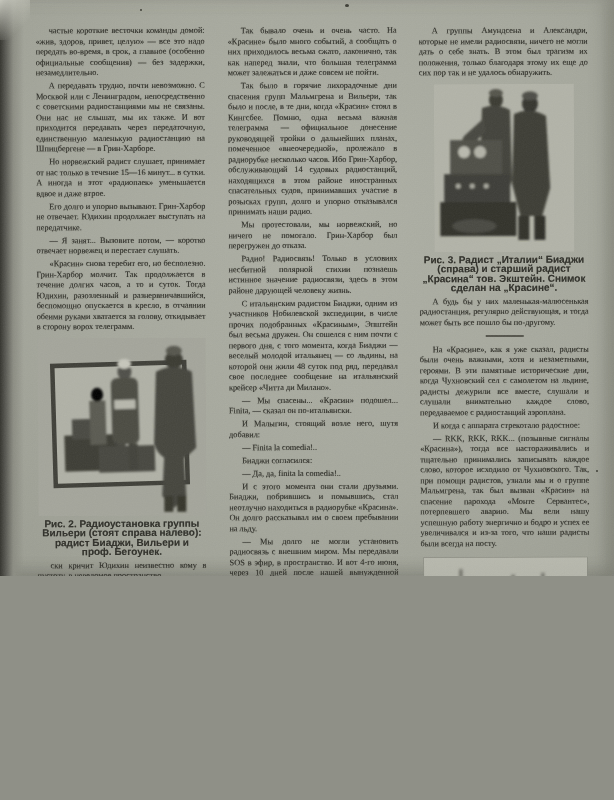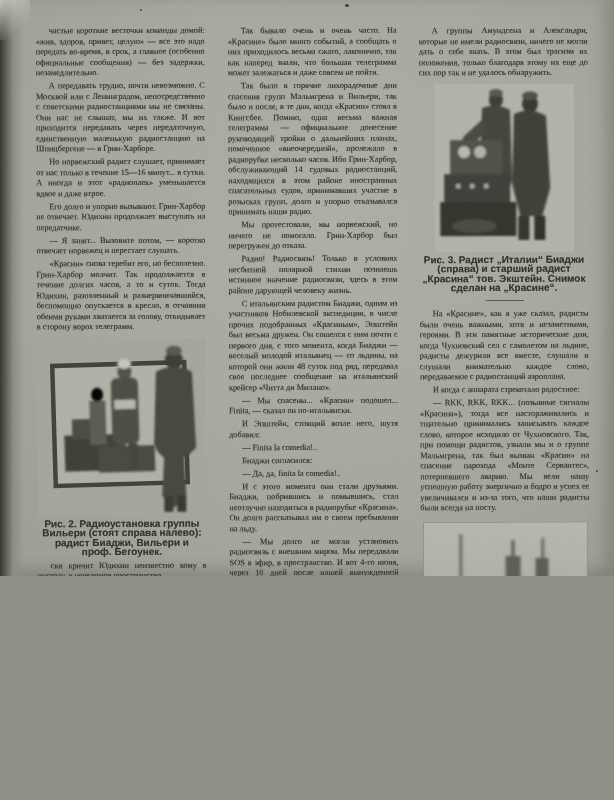--- a/index.html
+++ b/index.html
@@ -83,21 +83,21 @@
     <p>А на утро он выдерживает бой с корреспондентами за часть телеграмм, которые лежат непереданными со вчерашнего, а то и с позавчерашнего дня.</p>
   </div>
 
   <div class="col" id="col-mid">
     <p>Так бывало очень и очень часто. На «Красине» было много событий, а сообщать о них приходилось весьма сжато, лаконично, так как наперед знали, что большая телеграмма может залежаться и даже совсем не пойти.</p>
     <p>Так было в горячие лихорадочные дни спасения групп Мальмгрена и Вильери, так было и после, в те дни, когда «Красин» стоял в Кингсбее. Помню, одна весьма важная телеграмма — официальное донесение руководящей тройки о дальнейших планах, помеченное «внеочередной», пролежало в радиорубке несколько часов. Ибо Грин-Харбор, обслуживающий 14 судовых радиостанций, находящихся в этом районе иностранных спасательных судов, принимавших участие в розысках групп, долго и упорно отказывался принимать наши радио.</p>
     <p>Мы протестовали, мы норвежский, но ничего не помогало. Грин-Харбор был перегружен до отказа.</p>
     <p>Радио! Радиосвязь! Только в условиях несбитной полярной стихии познаешь истинное значение радиосвязи, здесь в этом районе дарующей человеку жизнь.</p>
     <p>С итальянским радистом Биаджи, одним из участников Нобилевской экспедиции, в числе прочих подобранных «Красиным», Эпштейн был весьма дружен. Он сошелся с ним почти с первого дня, с того момента, когда Биаджи — веселый молодой итальянец — со льдины, на которой они жили 48 суток под ряд, передавал свое последнее сообщение на итальянский крейсер «Читта ди Милано».</p>
     <p>— Мы спасены... «Красин» подошел... Finita, — сказал он по-итальянски.</p>
-    <p>И Эпштейн, стоящий возле него, шутя добавил:</p>
+    <p>И Малыгин, стоящий возле него, шутя добавил:</p>
     <p>— Finita la comedia!..</p>
     <p>Биаджи согласился:</p>
     <p>— Да, да, finita la comedia!..</p>
     <p>И с этого момента они стали друзьями. Биаджи, побрившись и помывшись, стал неотлучно находиться в радиорубке «Красина». Он долго рассказывал им о своем пребывании на льду.</p>
     <p>— Мы долго не могли установить радиосвязь с внешним миром. Мы передавали SOS в эфир, в пространство. И вот 4-го июня, через 10 дней после нашей вынужденной посадки, после того, как наши радио были услышаны впервые русским радистом Шмидтом, не совсем точно понявшим смысл радиограммы, нас запросила «Читта ди Милано». Она сначала не поверила правильности перехваченного сообщения Шмидта. Она стала запрашивать фамилию радиста, т.-е. мою, возраст, цвет волос, мое семейное положение. И только после полученных ответов они убедились в правильности нашего местонахождения. Только после этого они стали с нами работать, так как знали, что на льду находится подлинная, а не выдуманная группа Нобиле, где передает и принимает радист Биаджи, т.-е. я, — шутя закончил свой краткий рассказ итальянец.</p>
   </div>
 
   <div class="col" id="col-right">
     <p>А группы Амундсена и Александри, которые не имели радиосвязи, ничего не могли дать о себе знать. В этом был трагизм их положения, только благодаря этому их еще до сих пор так и не удалось обнаружить.</p>
 
@@ -128,20 +128,21 @@
           <circle cx="24" cy="102" r="2.5" fill="#a8a89d"></circle>
           <circle cx="38" cy="102" r="2.5" fill="#a8a89d"></circle>
           <circle cx="52" cy="102" r="2.5" fill="#a8a89d"></circle>
           <rect x="6" y="118" width="76" height="34" fill="#32322c"></rect>
           <ellipse cx="40" cy="142" rx="22" ry="7" fill="#4a4a42"></ellipse>
         </g>
       </svg>
       <figcaption>Рис. 3. Радист „Италии“ Биаджи (справа) и старший радист „Красина“ тов. Экштейн. Снимок сделан на „Красине“.</figcaption>
     </figure>
 
+    <p>А будь бы у них маленькая-малюсенькая радиостанция, регулярно действующая, и тогда может быть все пошло бы по-другому.</p>
 
     <div class="divider"></div>
 
     <p>На «Красине», как я уже сказал, радисты были очень важными, хотя и незаметными, героями. В эти памятные исторические дни, когда Чухновский сел с самолетом на льдине, радисты дежурили все вместе, слушали и слушали внимательно каждое слово, передаваемое с радиостанций аэроплана.</p>
     <p>И когда с аппарата стрекотало радостное:</p>
     <p>— RKK, RKK, RKK... (позывные сигналы «Красина»), тогда все настораживались и тщательно принимались записывать каждое слово, которое исходило от Чухновского. Так, при помощи радистов, узнали мы и о группе Мальмгрена, так был вызван «Красин» на спасение парохода «Монте Сервантес», потерпевшего аварию. Мы вели нашу успешную работу энергично и бодро и успех ее увеличивался и из-за того, что наши радисты были всегда на посту.</p>
 
     <figure style="margin-top:8px;">
       <svg width="164" height="104" viewBox="0 0 164 104">
         <defs>

